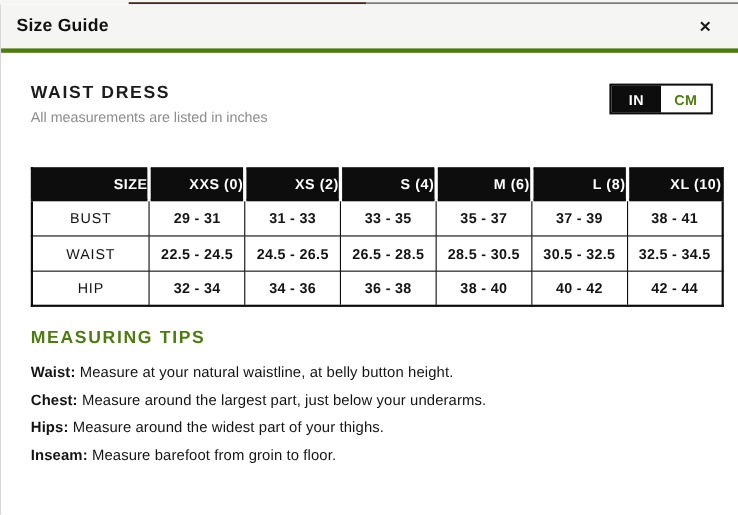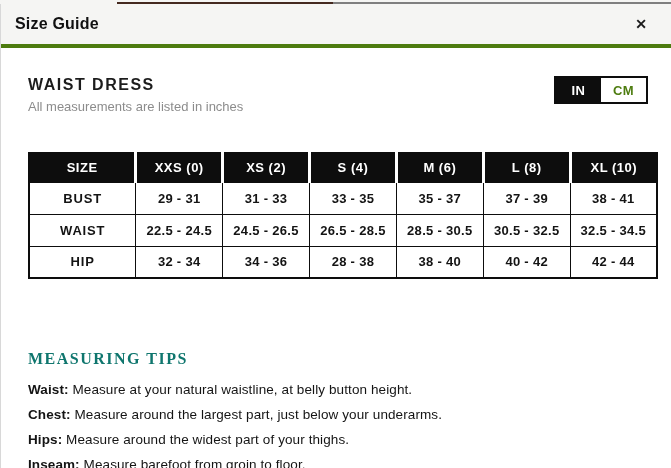--- a/index.html
+++ b/index.html
@@ -52,34 +52,34 @@
   table.size-table {
     border-collapse: collapse;
     width: 630px;
     margin-top: 38px;
     border: 2px solid #0d0d0d;
     table-layout: fixed;
   }
   .size-table th {
     background: #0d0d0d; color: #ffffff;
     font-size: 13px; font-weight: bold; letter-spacing: 0.5px;
-    height: 29px; text-align: center;
+    height: 29px; text-align: right;
     border-left: 3px solid #ffffff;
     border-bottom: 2px solid #0d0d0d;
   }
   .size-table th:first-child { border-left: none; width: 17%; }
   .size-table td {
     font-size: 13px; color: #141414; letter-spacing: 0.3px;
     height: 32px; text-align: center;
     border: 1px solid #0d0d0d;
     font-weight: bold;
   }
-  .size-table td.row-label { font-weight: bold; letter-spacing: 0.8px; }
+  .size-table td.row-label { font-weight: normal; letter-spacing: 0.8px; }
 
-  .tips-heading { margin-top: 71px; font-size: 16px; font-weight: bold; letter-spacing: 1.5px; color: #0f766e; font-family: Liberation Serif, serif; }
+  .tips-heading { margin-top: 20px; font-size: 16px; font-weight: bold; letter-spacing: 1.5px; color: #4d7c0f; }
   .tips-list { margin-top: 14px; }
   .tip { font-size: 13.5px; color: #141414; margin-bottom: 10px; letter-spacing: 0.1px; }
   .tip .tip-label { font-weight: bold; }
 </style>
 </head>
 <body>
 
 <div class="backdrop-strip">
   <div class="seg-brown"></div>
   <div class="seg-gray"></div>
@@ -130,21 +130,21 @@
             <td>24.5 - 26.5</td>
             <td>26.5 - 28.5</td>
             <td>28.5 - 30.5</td>
             <td>30.5 - 32.5</td>
             <td>32.5 - 34.5</td>
           </tr>
           <tr>
             <td class="row-label">HIP</td>
             <td>32 - 34</td>
             <td>34 - 36</td>
-            <td>28 - 38</td>
+            <td>36 - 38</td>
             <td>38 - 40</td>
             <td>40 - 42</td>
             <td>42 - 44</td>
           </tr>
         </tbody>
     </table>
 
     <div class="tips-heading">MEASURING TIPS</div>
     <div class="tips-list" id="tips-list">
         <div class="tip"><span class="tip-label">Waist: </span><span>Measure at your natural waistline, at belly button height.</span></div>

